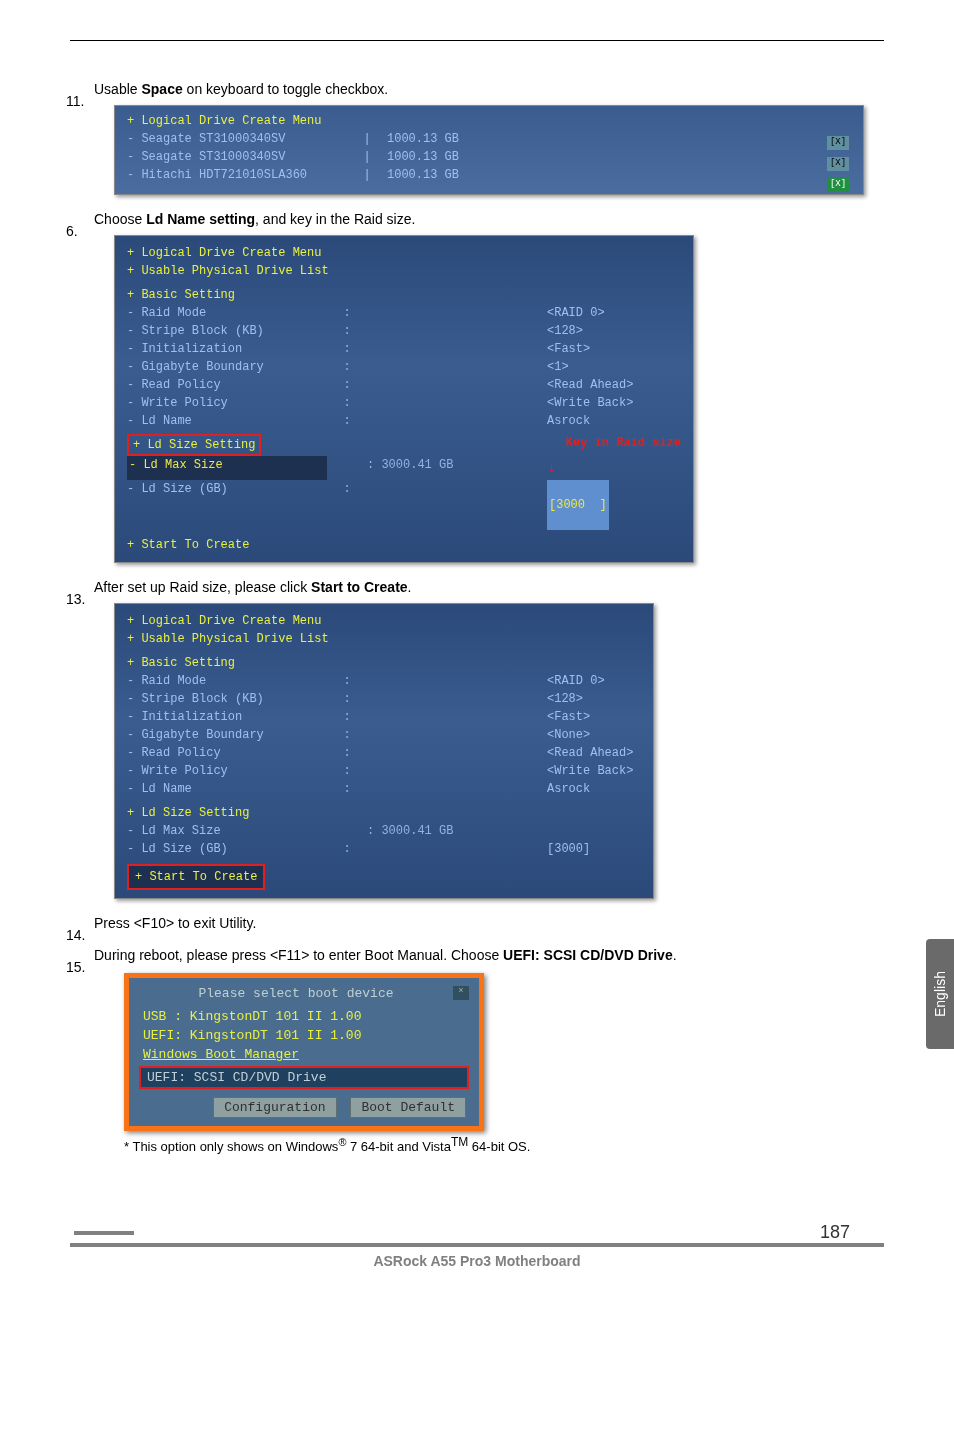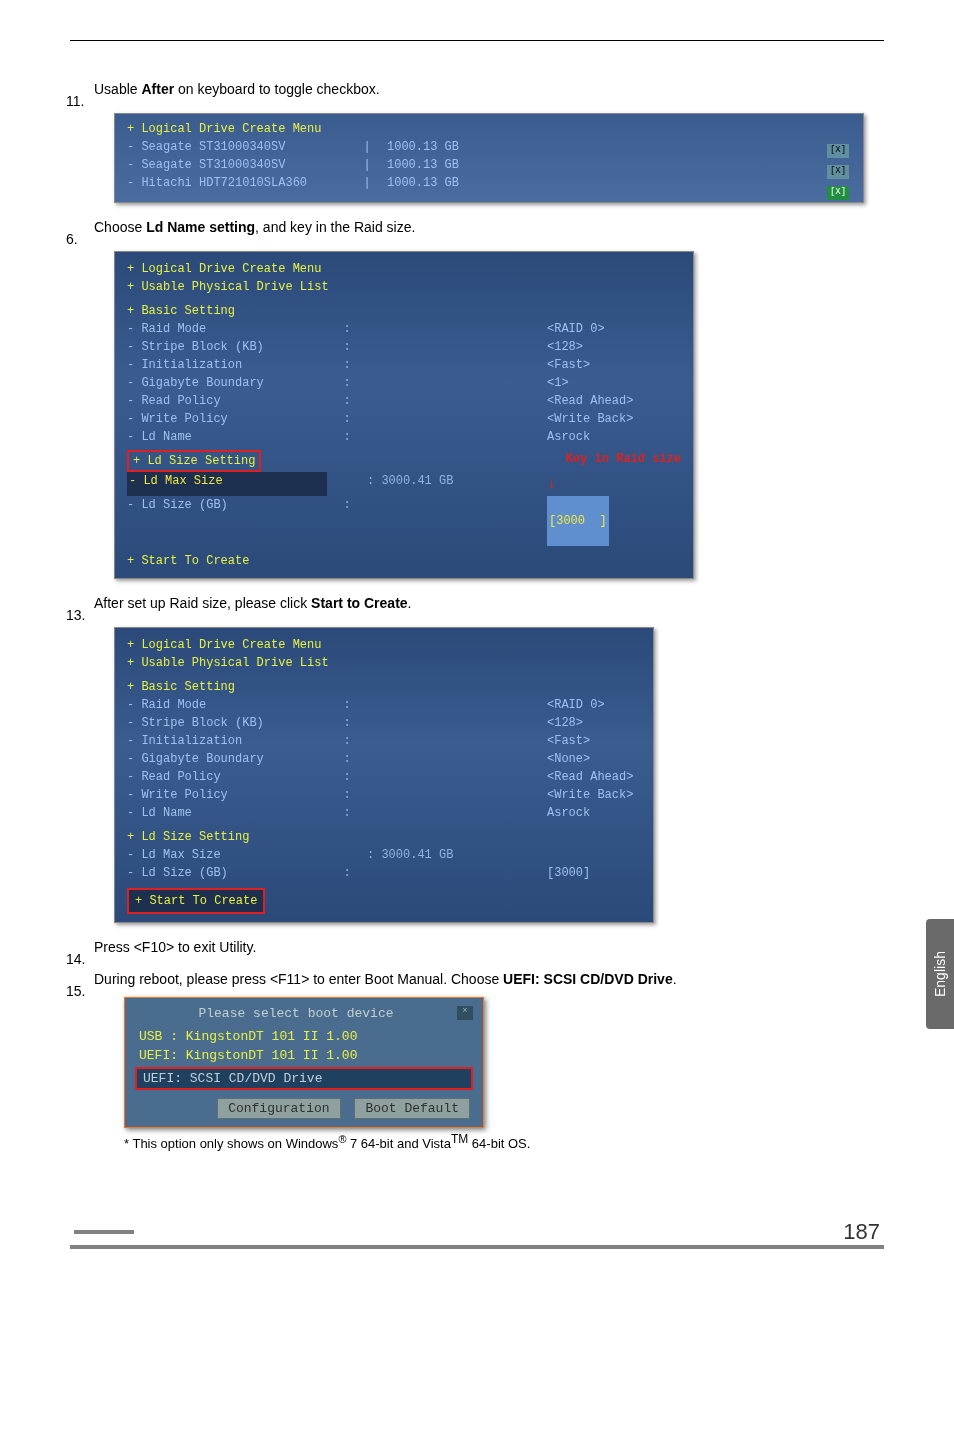--- a/index.html
+++ b/index.html
@@ -29,21 +29,21 @@
   }
   .step-num {
     position: absolute;
     left: -28px;
     top: 12px;
   }
   .step-text b { font-weight: bold; }
 
   
   .bios-box {
-    margin-top: 16px;
+    margin-top: 8px;
     margin-left: 20px;
     border: 1px solid #888;
     box-shadow: 2px 2px 4px rgba(0,0,0,0.4);
     font-family: 'Courier New', monospace;
     font-size: 12px;
     line-height: 1.5;
     padding: 8px 12px;
     position: relative;
   }
   .bios-blue {
@@ -81,21 +81,21 @@
   .check.on{background:#209040; color:#fff;}
 
   
   .boot-box{
     margin-top:10px; margin-left:30px;
     width:360px;
     font-family:'Courier New',monospace;
     font-size:13px;
     background:#4a6c8f;
     color:#d0e0e8;
-    border:1px solid #f97316;
+    border:5px solid #f97316;
     box-shadow:2px 2px 5px rgba(0,0,0,0.5);
     padding:8px 10px;
   }
   .boot-box .title{text-align:center; color:#c0d0d0; margin-bottom:6px;}
   .boot-box .title-x{display:inline-block; float:right; width:16px; height:14px; background:#305060; color:#9fb0b0; text-align:center; font-size:9px;}
   .boot-box .line{padding:2px 4px;}
   .boot-box .yellow{color:#e8f040;}
   .boot-box .link{color:#e8f040; text-decoration:underline;}
   .boot-box .selected{border:2px solid #e02020; background:#204060; padding:2px 6px; margin:2px 0; color:#c0d0d8;}
   .boot-box .btns{text-align:right; margin-top:8px;}
@@ -119,34 +119,34 @@
   .footer-wrap{
     margin-top:60px;
   }
   .footer-wrap .thick{border:none; border-top:4px solid #808080;}
   .footer-line{
     display:flex; justify-content:space-between;
     padding:8px 4px 0 4px;
     align-items:center;
   }
   .footer-title{color:#808080; font-weight:bold; font-size:15px; flex:1; text-align:center;}
-  .page-num{color:#333; font-size:22px; width:60px; text-align:right;}
+  .page-num{color:#333; font-size:18px; width:60px; text-align:left;}
 </style>
 </head>
 <body>
 
 <div class="page">
   <hr class="hr-top">
 
   <ol class="steps">
 
     <li>
       <span class="step-num">11.</span>
       <span class="step-text">
-        <span>Usable </span><b>After</b><span> on keyboard to toggle checkbox.</span>
+        <span>Usable </span><b>Space</b><span> on keyboard to toggle checkbox.</span>
       </span>
       <div class="bios-box bios-wide">
         <div class="section-title">+ Logical Drive Create Menu</div>
         <div class="bar-row">
             <span class="b1">- Seagate ST31000340SV</span>
             <span class="b2">|</span>
             <span class="b3">1000.13 GB</span>
           </div>
         <div class="bar-row">
             <span class="b1">- Seagate ST31000340SV</span>
@@ -321,20 +321,21 @@
       <span class="step-text">
         <span>During reboot, please press &lt;F11&gt; to enter Boot Manual. Choose </span><b>UEFI: SCSI CD/DVD Drive</b><span>.</span>
       </span>
       <div class="boot-box">
         <div class="title">
           <span>Please select boot device</span>
           <span class="title-x">×</span>
         </div>
         <div class="line yellow">USB : KingstonDT 101 II 1.00</div>
         <div class="line yellow">UEFI: KingstonDT 101 II 1.00</div>
+        <div class="line link">Windows Boot Manager</div>
         <div class="selected">UEFI: SCSI CD/DVD Drive</div>
         <div class="btns">
           <span class="btn">Configuration</span>
           <span class="btn">Boot Default</span>
         </div>
       </div>
       <div class="footnote">
         <span>* This option only shows on Windows</span><sup>®</sup><span> 7 64-bit and Vista</span><sup style="font-size:12px">TM</sup><span> 64-bit OS.</span>
       </div>
     </li>
@@ -343,14 +344,15 @@
 
   <div class="side-tab">English</div>
 
   <div class="footer-wrap">
     <div class="footer-line">
       <span style="width:60px;border-top:4px solid #808080;"></span>
       <span class="footer-title"></span>
       <span class="page-num">187</span>
     </div>
     <hr class="thick">
+    <div style="text-align:center;color:#808080;font-weight:bold;padding-top:6px;">ASRock  A55 Pro3  Motherboard</div>
   </div>
 </div>
 
 </body></html>

